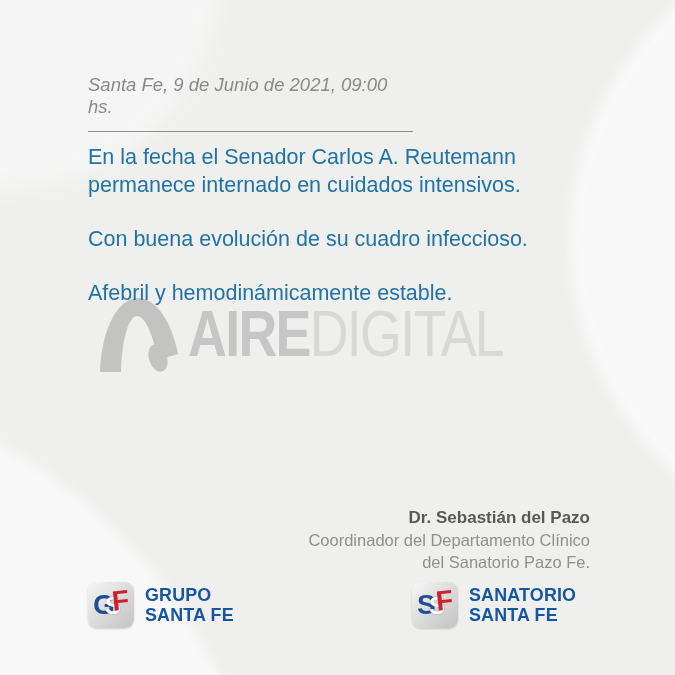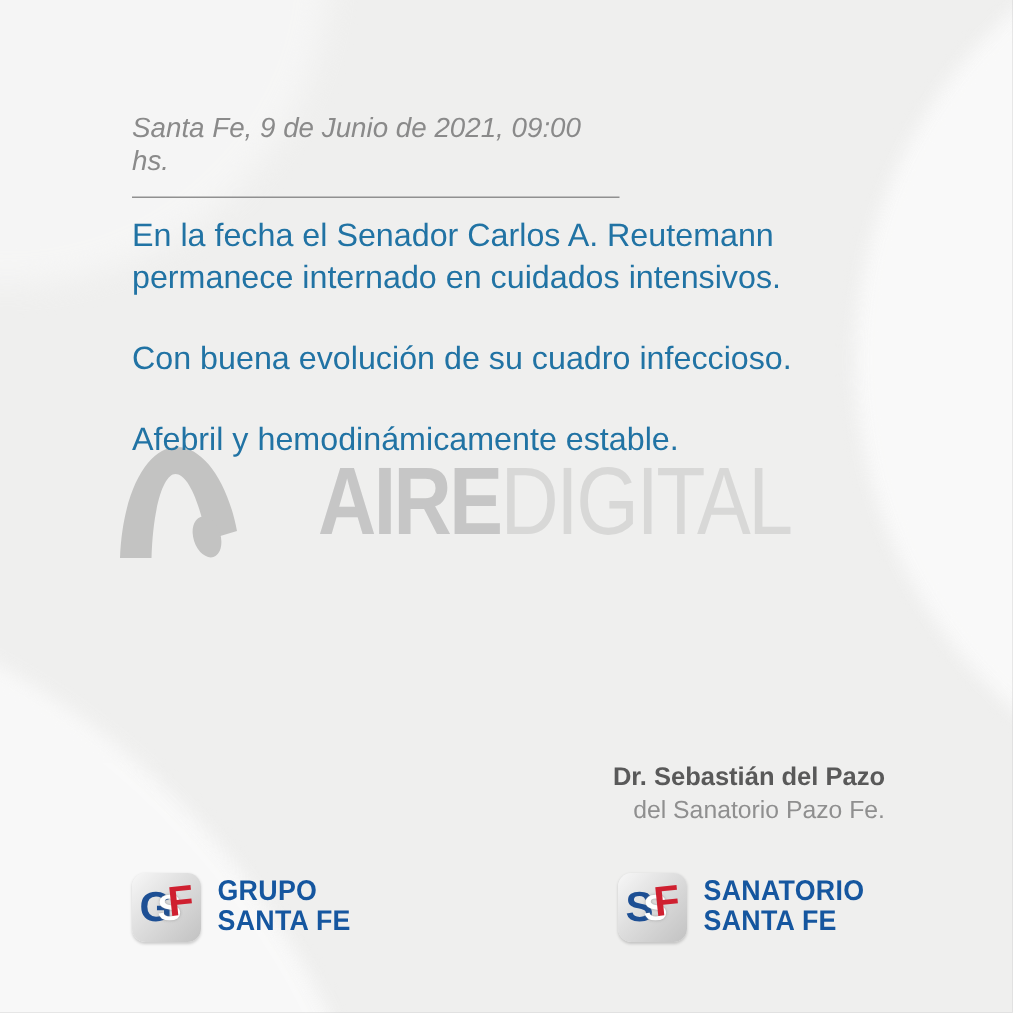--- a/index.html
+++ b/index.html
@@ -9,22 +9,22 @@
     font-family:"Liberation Sans",sans-serif;
   }
   
   .bg-circle{position:absolute;border-radius:50%;background:#fafafa;}
   .bg-circle.c-topright{left:570px;top:-70px;width:620px;height:620px;opacity:.9;filter:blur(6px);}
   .bg-circle.c-bottomleft{left:-770px;top:380px;width:1040px;height:1040px;opacity:.85;filter:blur(6px);}
   .bg-circle.c-topleft{left:-210px;top:-240px;width:430px;height:430px;opacity:.6;filter:blur(10px);}
 
   
   .watermark{
-    position:absolute;left:72px;top:294px;z-index:1;
-    display:flex;align-items:flex-end;pointer-events:none;gap:44px;
+    position:absolute;left:92px;top:294px;z-index:1;
+    display:flex;align-items:flex-end;pointer-events:none;
   }
   .wm-mark{width:96px;height:80px;flex:0 0 auto;}
   .wm-text{
     font-size:64px;line-height:80px;letter-spacing:-2px;
     transform:scaleX(.84);transform-origin:left center;white-space:nowrap;
   }
   .wm-bold{font-weight:bold;color:#c6c6c6;}
   .wm-light{font-weight:normal;color:#d8d8d7;}
 
   .content{position:absolute;inset:0;z-index:2;}
@@ -90,20 +90,21 @@
     <div class="dateline">Santa Fe, 9 de Junio de 2021, 09:00 hs.</div>
 
     <div class="paragraphs">
       <p>En la fecha el Senador Carlos A. Reutemann permanece internado en cuidados intensivos.</p>
       <p>Con buena evolución de su cuadro infeccioso.</p>
       <p>Afebril y hemodinámicamente estable.</p>
     </div>
 
     <div class="signature">
       <div class="sig-name">Dr. Sebastián del Pazo</div>
+      <div class="sig-role">Coordinador del Departamento Clínico</div>
       <div class="sig-role">del Sanatorio Pazo Fe.</div>
     </div>
 
     <div class="logo-block grupo">
       <div class="logo-badge">
         <span class="mono-1">G</span>
         <span class="mono-2">S</span>
         <span class="mono-3">F</span>
       </div>
       <div class="logo-text">

